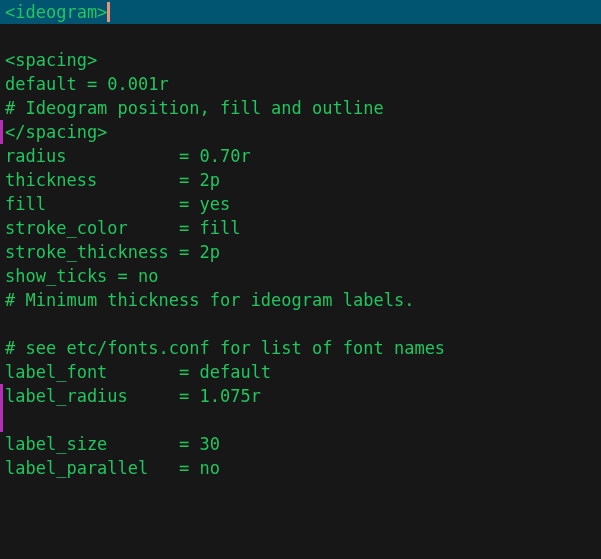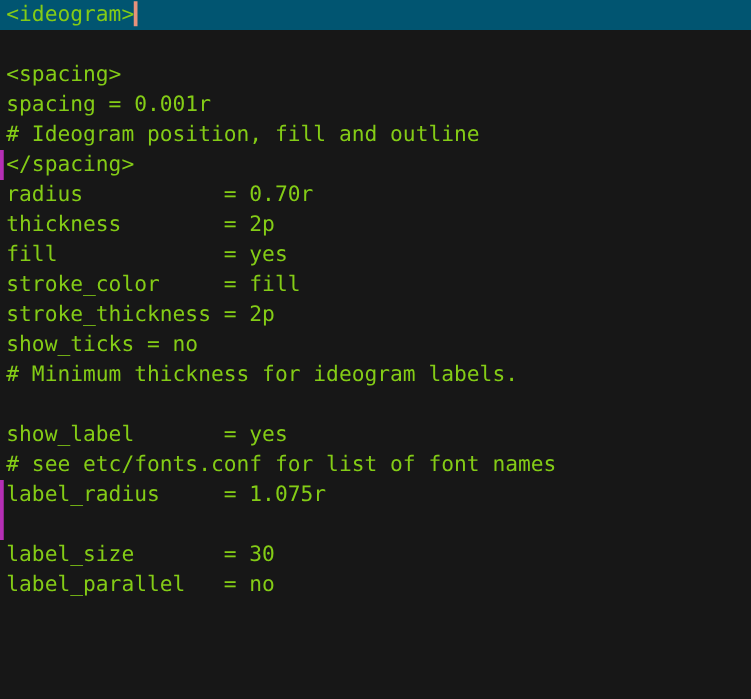--- a/index.html
+++ b/index.html
@@ -9,21 +9,21 @@
     background: #171717;
   }
   #editor {
     position: relative;
     width: 601px;
     height: 559px;
     background: #171717;
     font-family: "DejaVu Sans Mono", "Liberation Mono", monospace;
     font-size: 17px;
     line-height: 24px;
-    color: #84cc16;
+    color: #22c55e;
     overflow: hidden;
     -webkit-font-smoothing: antialiased;
   }
   .code-area {
     position: absolute;
     top: 0;
     left: 0;
     right: 0;
     bottom: 0;
     padding: 0;
@@ -68,32 +68,32 @@
   .txt { display: inline; }
 </style>
 </head>
 <body>
 
 <div id="editor">
   <div class="code-area" id="code-area">
       <div class="line hl"><span class="txt">&lt;ideogram&gt;</span><span class="caret"></span></div>
       <div class="line"><span class="txt"></span></div>
       <div class="line"><span class="txt">&lt;spacing&gt;</span></div>
-      <div class="line"><span class="txt">spacing = 0.001r</span></div>
+      <div class="line"><span class="txt">default = 0.001r</span></div>
       <div class="line"><span class="txt"># Ideogram position, fill and outline</span></div>
       <div class="line changed"><span class="changebar"></span><span class="txt">&lt;/spacing&gt;</span></div>
       <div class="line"><span class="txt">radius           = 0.70r</span></div>
       <div class="line"><span class="txt">thickness        = 2p</span></div>
       <div class="line"><span class="txt">fill             = yes</span></div>
       <div class="line"><span class="txt">stroke_color     = fill</span></div>
       <div class="line"><span class="txt">stroke_thickness = 2p</span></div>
       <div class="line"><span class="txt">show_ticks = no</span></div>
       <div class="line"><span class="txt"># Minimum thickness for ideogram labels.</span></div>
       <div class="line"><span class="txt"></span></div>
-      <div class="line"><span class="txt">show_label       = yes</span></div>
       <div class="line"><span class="txt"># see etc/fonts.conf for list of font names</span></div>
+      <div class="line"><span class="txt">label_font       = default</span></div>
       <div class="line changed"><span class="changebar"></span><span class="txt">label_radius     = 1.075r</span></div>
       <div class="line changed"><span class="changebar"></span><span class="txt"></span></div>
       <div class="line"><span class="txt">label_size       = 30</span></div>
       <div class="line"><span class="txt">label_parallel   = no</span></div>
       <div class="line"><span class="txt"></span></div>
     </div>
 </div>
 
 </body></html>

